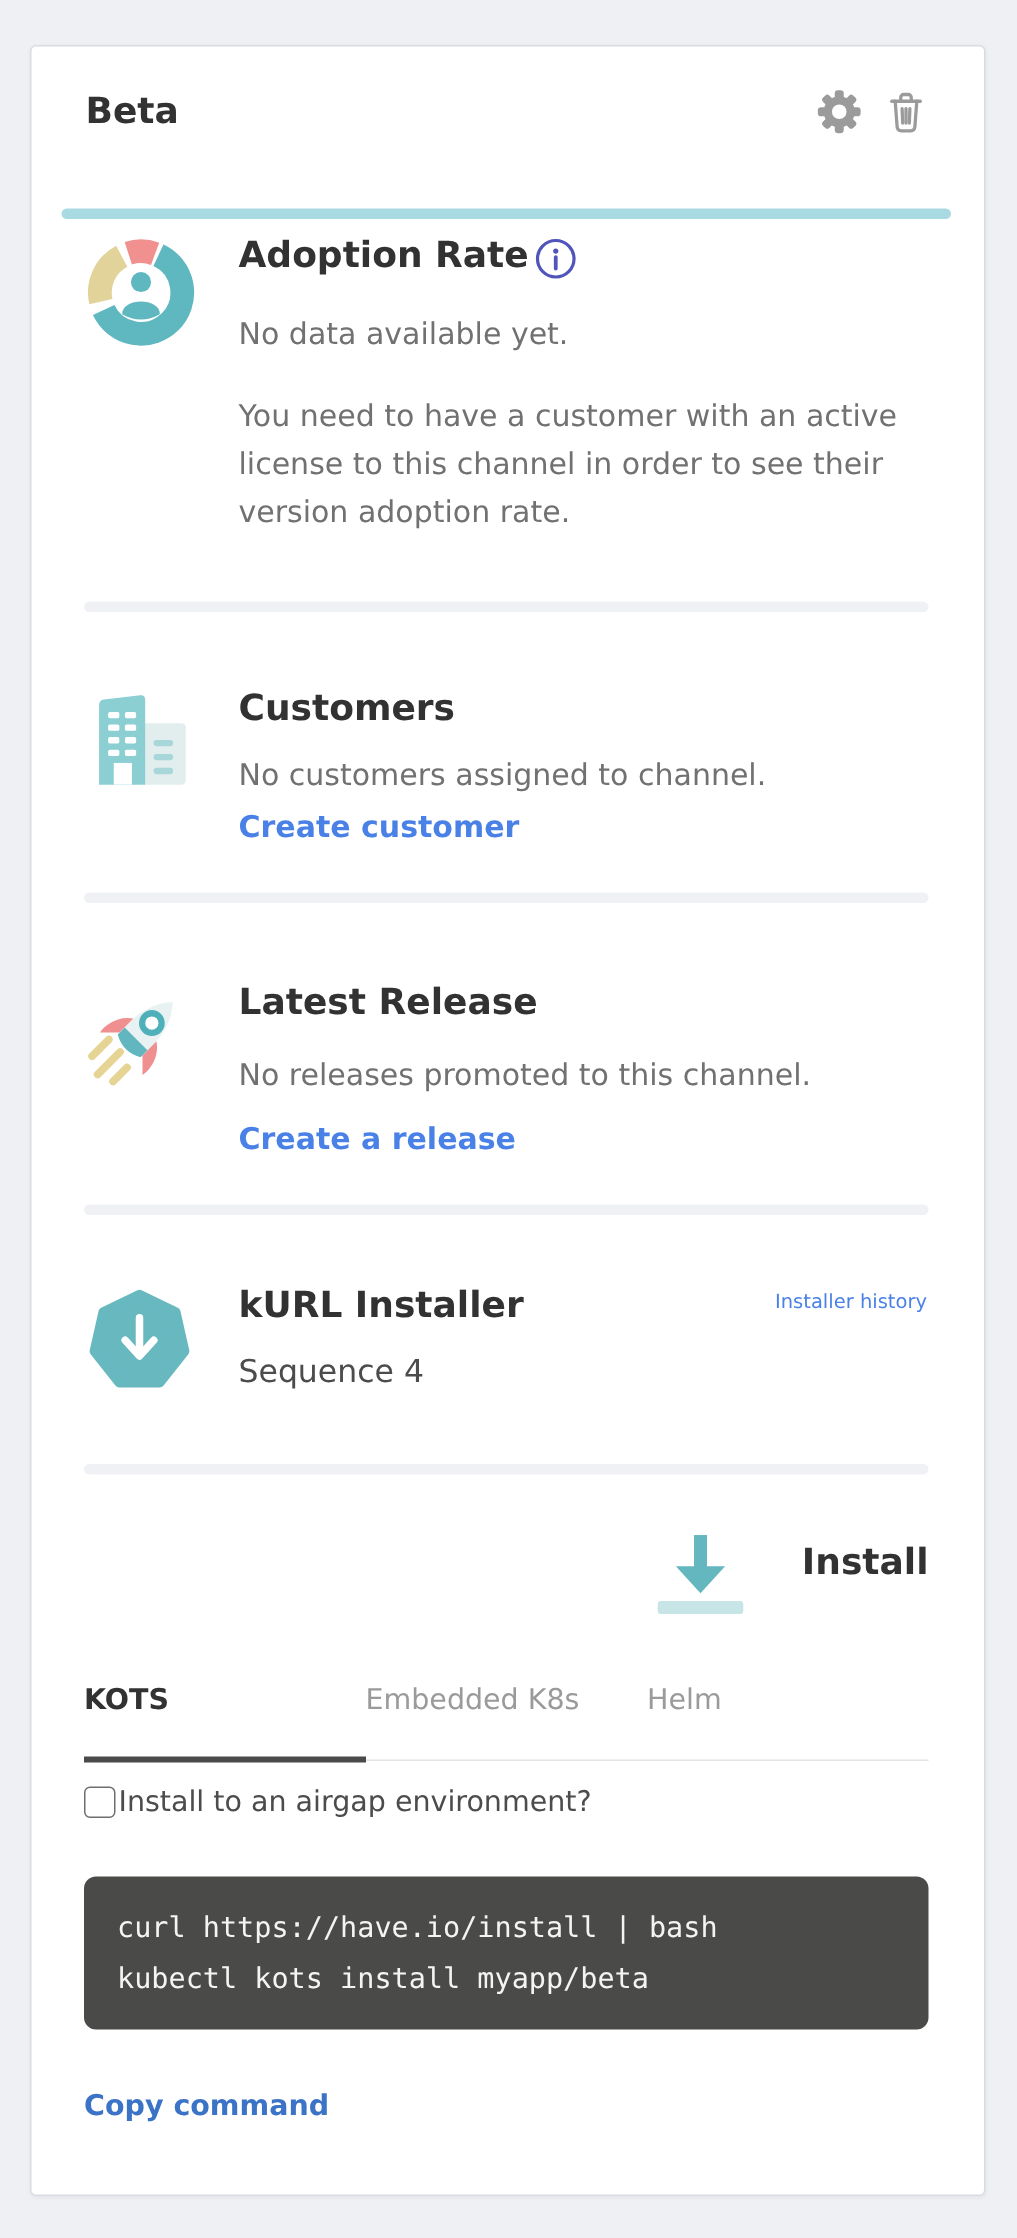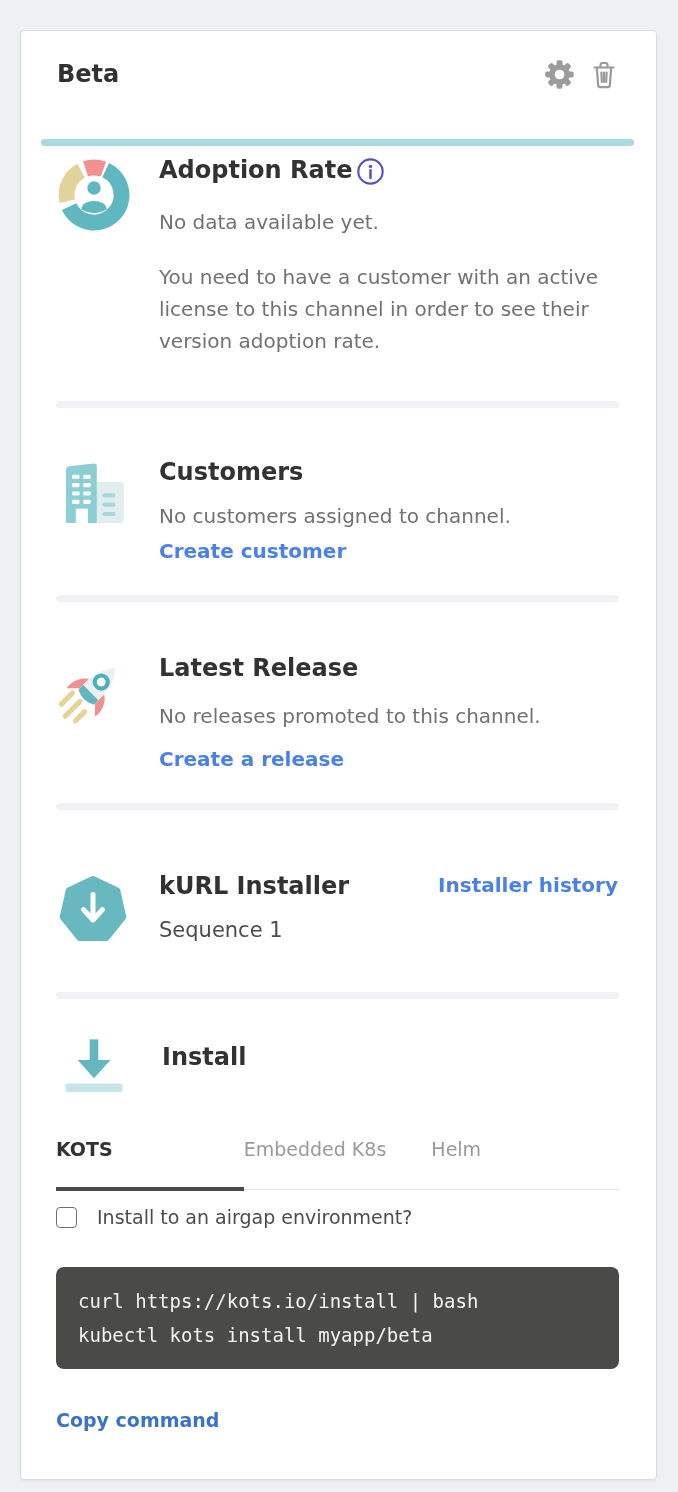--- a/index.html
+++ b/index.html
@@ -22,47 +22,47 @@
   .card-header h1{font-size:24px;font-weight:700;line-height:33px;color:var(--heading);}
   .header-actions{display:flex;align-items:center;gap:15px;}
   .icon-btn{background:none;border:none;padding:0;cursor:pointer;display:flex;align-items:center;}
   .accent-rule{height:7px;border-radius:4px;background:var(--accent);margin:48px 22px 0 20px;}
   .section{display:flex;padding:34px 38px 34px 32px;}
   .section-icon{width:106px;flex:none;}
   .section-body{flex:1;min-width:0;}
   .s1{padding-top:8px;padding-bottom:44px;}
   .s2{padding-top:48px;padding-bottom:32px;}
   .s3{padding-top:50px;padding-bottom:32px;}
-  .s4{padding-top:60px;padding-bottom:38px;justify-content:center;}
+  .s4{padding-top:44px;padding-bottom:38px;justify-content:center;}
   .divider{height:7px;border-radius:4px;background:var(--divider);margin:0 37px 0 35px;}
-  .title-row{display:flex;align-items:center;gap:4px;}
+  .title-row{display:flex;align-items:flex-end;gap:4px;}
   h2.section-title{font-size:24px;font-weight:700;line-height:33px;color:var(--heading);}
   .info-btn{background:none;border:none;padding:0;cursor:pointer;display:inline-flex;margin-top:2px;}
   .empty{font-size:20px;line-height:28px;color:var(--body-text);margin-top:21px;}
   .desc{font-size:20px;line-height:32px;color:var(--body-text);margin-top:25px;max-width:446px;}
   .s2 .empty{margin-top:13px;}
   .s3 .empty{margin-top:17px;}
   a.link{display:inline-block;font-size:20px;font-weight:700;color:var(--link);text-decoration:none;cursor:pointer;}
   .s2 a.link{margin-top:9px;}
   .s3 a.link{margin-top:17px;}
   .row-between{display:flex;justify-content:space-between;align-items:flex-start;}
-  a.small-link{font-size:20px;font-weight:700;color:var(--link);text-decoration:none;cursor:pointer;line-height:30px;}
+  a.small-link{font-size:13px;font-weight:400;color:var(--link);text-decoration:none;cursor:pointer;line-height:30px;}
   .sequence{font-size:21px;line-height:29px;color:#4c4c4c;margin-top:13px;}
   
   .s5{display:block;padding:30px 37px 48px 35px;}
-  .install-head{display:flex;align-items:flex-start;}
+  .install-head{display:flex;align-items:flex-start;justify-content:flex-end;}
   .install-head .section-icon{width:106px;}
   .install-head h2{margin-top:12px;}
   .tabs{display:flex;border-bottom:1px solid #e4e4e4;margin-top:27px;}
   .tab{flex:1;text-align:left;font-size:19px;line-height:26px;color:var(--tab-inactive);
        padding-bottom:27px;position:relative;background:none;border:none;cursor:pointer;
        font-family:inherit;}
   .tab.active{color:var(--heading);font-weight:700;}
   .tab.active::after{content:"";position:absolute;left:0;right:0;bottom:-2px;height:4px;background:#4a4a4a;}
-  .airgap-row{display:flex;align-items:center;gap:20px;margin-top:16px;}
+  .airgap-row{display:flex;align-items:center;gap:2px;margin-top:16px;}
   .airgap-row input[type=checkbox]{
     appearance:none;-webkit-appearance:none;width:21px;height:21px;border:1.5px solid #6e6e6e;
     border-radius:4px;background:#fff;cursor:pointer;flex:none;
   }
   .airgap-row label{font-size:19px;color:#4c4c4c;cursor:pointer;}
   .code-block{
     background:var(--code-bg);border-radius:8px;margin-top:39px;padding:17px 22px;
     font-family:"DejaVu Sans Mono","Liberation Mono",monospace;font-size:19px;
     line-height:34px;color:var(--code-text);white-space:pre;overflow:hidden;
   }
@@ -193,21 +193,21 @@
         <polygon points="44,10 70.6,22.8 77.1,51.6 58.8,74.6 29.2,74.6 10.9,51.6 17.4,22.8" fill="#68b8c0" stroke="#68b8c0" stroke-width="7" stroke-linejoin="round"></polygon>
         <path d="M44 27 V51" stroke="#ffffff" stroke-width="5.5" stroke-linecap="round"></path>
         <path d="M33.5 43.5 L44 55 L54.5 43.5" fill="none" stroke="#ffffff" stroke-width="5.5" stroke-linecap="round" stroke-linejoin="round"></path>
       </svg>
     </div>
     <div class="section-body">
       <div class="row-between">
         <h2 class="section-title">kURL Installer</h2>
         <a class="small-link">Installer history</a>
       </div>
-      <p class="sequence">Sequence 1</p>
+      <p class="sequence">Sequence 4</p>
     </div>
   </section>
 
   <div class="divider"></div>
 
   <section class="section s5">
     <div class="install-head">
       <div class="section-icon">
         <svg width="76" height="76" viewBox="0 0 88 88">
           <rect x="39" y="12" width="10" height="28" fill="#64b6bf"></rect>
@@ -222,18 +222,18 @@
       <button class="tab active">KOTS</button>
       <button class="tab">Embedded K8s</button>
       <button class="tab">Helm</button>
     </div>
 
     <div class="airgap-row">
       <input type="checkbox" id="airgap" style="">
       <label for="airgap">Install to an airgap environment?</label>
     </div>
 
-    <div class="code-block"><div>curl https://kots.io/install | bash</div><div>kubectl kots install myapp/beta</div></div>
+    <div class="code-block"><div>curl https://have.io/install | bash</div><div>kubectl kots install myapp/beta</div></div>
 
     <a class="copy-link">Copy command</a>
   </section>
 
 </div>
 
 </body></html>

